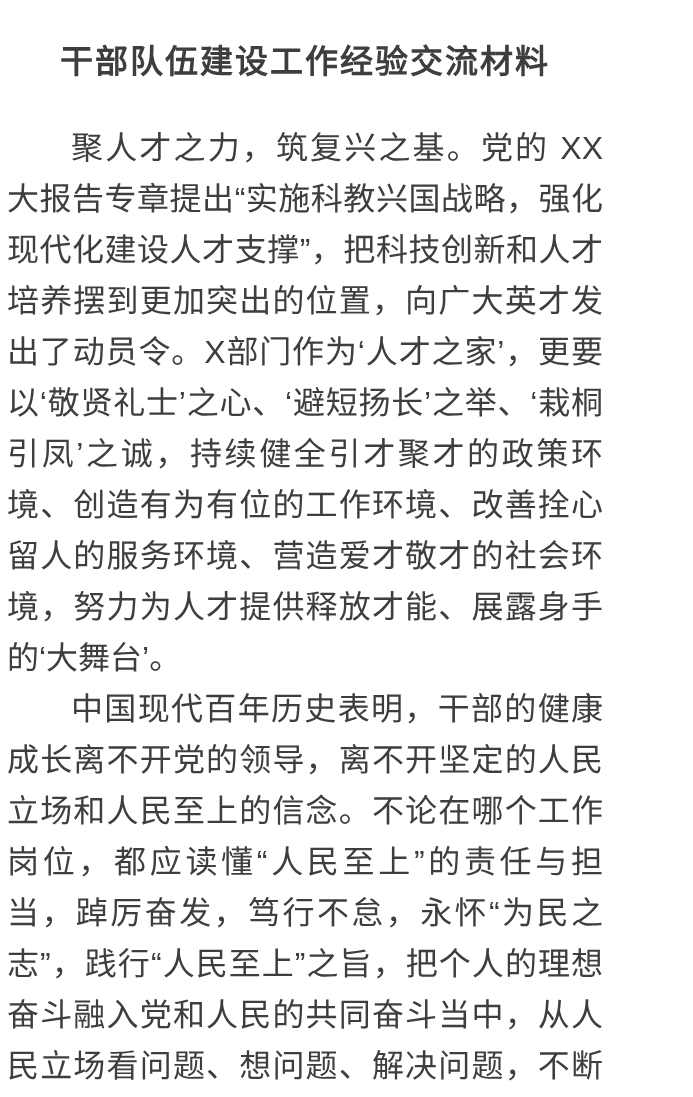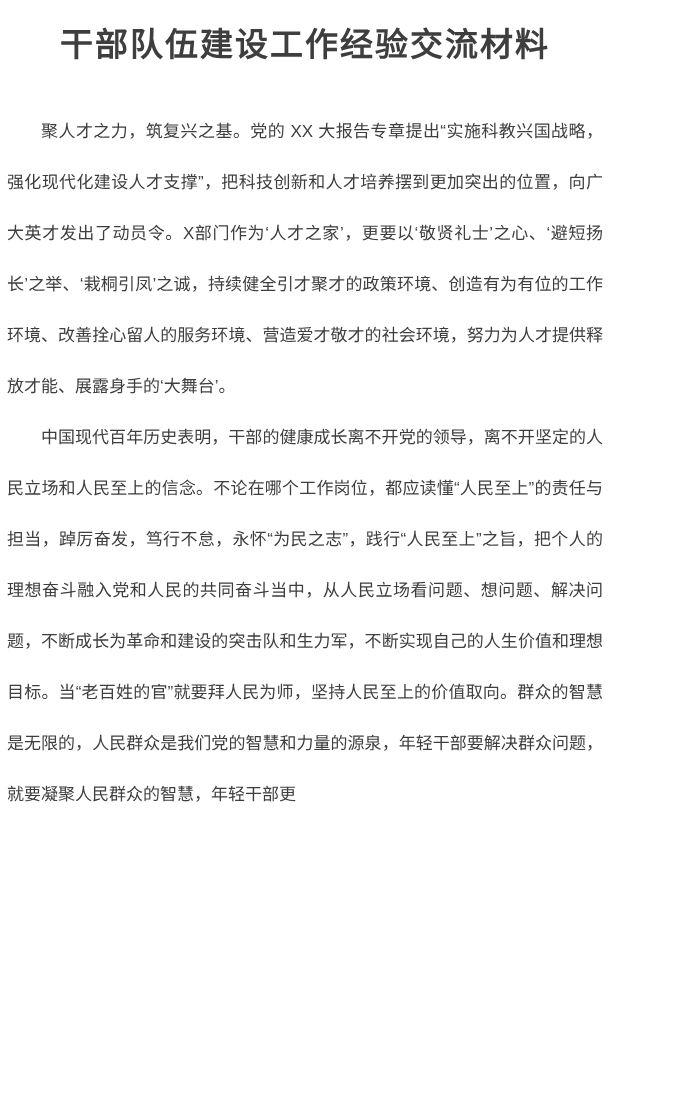--- a/index.html
+++ b/index.html
@@ -11,39 +11,39 @@
     height: 1097px;
     overflow: hidden;
     background: #ffffff;
     font-family: "Liberation Sans", "DejaVu Sans", sans-serif;
   }
   .page {
     width: 610px;
     height: 1097px;
     overflow: hidden;
     box-sizing: border-box;
-    padding-top: 23px;
+    padding-top: 40px;
     background: #ffffff;
   }
   .doc-title {
     margin: 0 10px 40px 10px;
     text-align: center;
     font-size: 33px;
     line-height: 43px;
     font-weight: bold;
     letter-spacing: 2px;
     color: #3e3e3e;
   }
   .doc-body {
     margin: 0 7px;
     color: #3e3e3e;
   }
   .doc-body p {
     margin: 0;
-    font-size: 17px;
+    font-size: 32px;
     line-height: 51px;
     text-align: justify;
     text-justify: inter-ideograph;
     text-indent: 2em;
     word-break: break-all;
     color: #3e3e3e;
   }
 </style>
 </head>
 <body>

